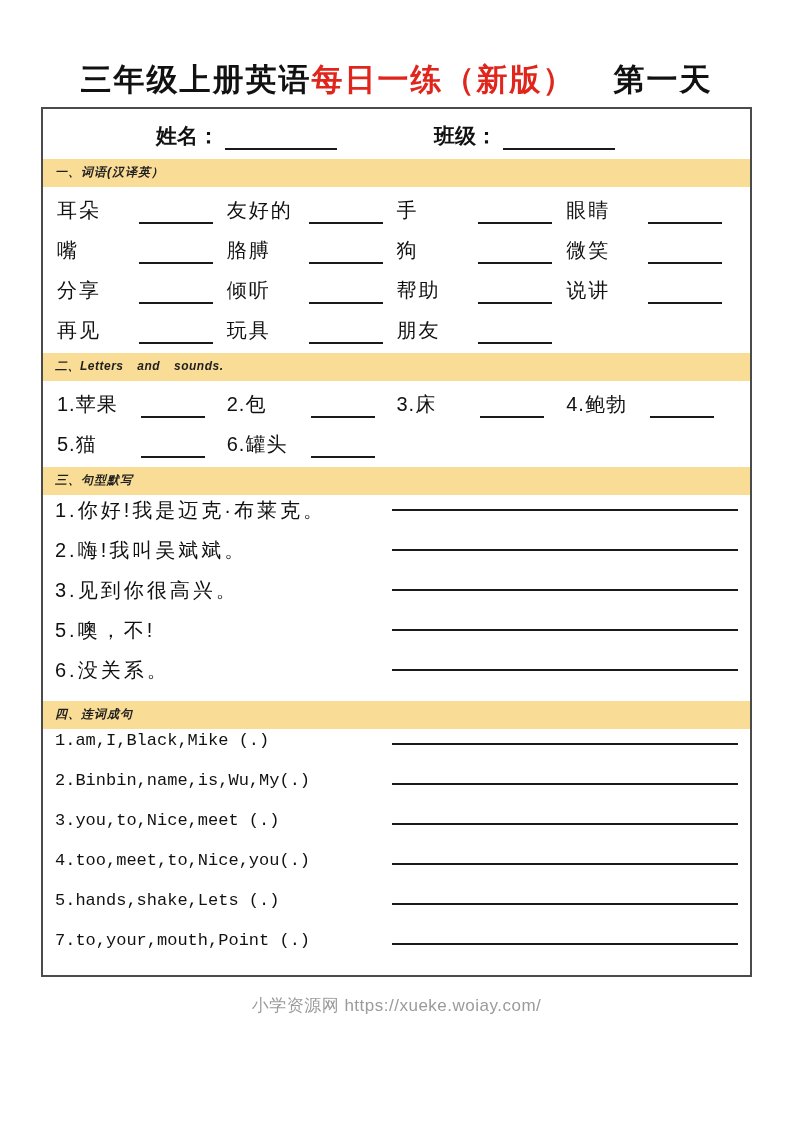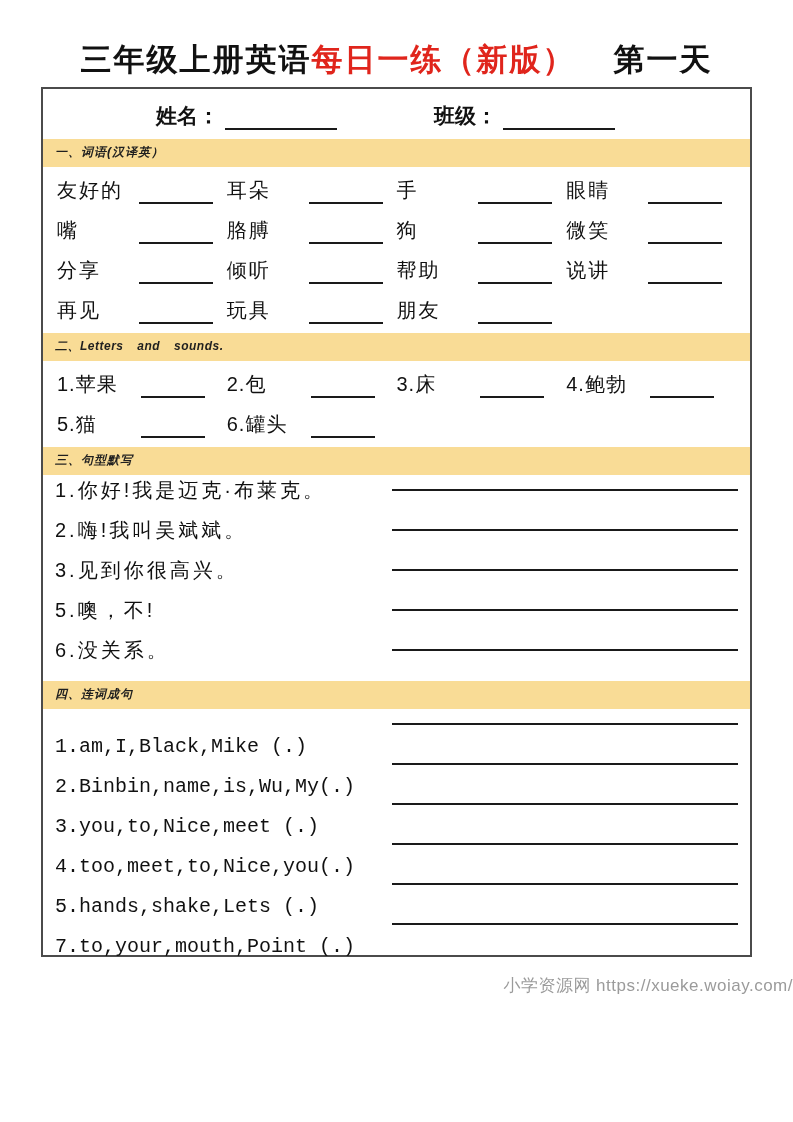--- a/index.html
+++ b/index.html
@@ -11,21 +11,21 @@
   }
   * { margin: 0; padding: 0; box-sizing: border-box; }
   html, body { background: #fff; }
   body { font-family: "Liberation Sans", sans-serif; color: #111; }
   .page {
     position: relative;
     width: 793px;
     height: 1122px;
     background: #fff;
     overflow: hidden;
-    padding-top: 40px;
+    padding-top: 60px;
   }
   .title {
     text-align: center;
     font-size: 31px;
     font-weight: bold;
     letter-spacing: 2px;
     line-height: 40px;
     white-space: nowrap;
   }
   .title-red { color: var(--accent-red); }
@@ -82,32 +82,32 @@
   
   .line-list { padding: 2px 12px 4px; }
   .line-row {
     height: 40px;
     display: flex;
     justify-content: space-between;
     padding-bottom: 7px;
   }
   .prompt { font-size: 20px; white-space: nowrap; }
   .prompt.cn { letter-spacing: 3px; font-weight: 500; }
-  .prompt.en { font-family: "Liberation Mono", monospace; font-size: 20px; letter-spacing: 0; margin-top: 24px; }
+  .prompt.en { font-family: "Liberation Mono", monospace; font-size: 17px; letter-spacing: 0; }
   .answer-line {
     flex: none;
     width: 346px;
     border-bottom: 2px solid var(--line-color);
     height: 14px;
     margin-bottom: 2px;
   }
 
   .footer {
     margin-top: 17px;
-    text-align: right;
+    text-align: center;
     font-size: 17px;
     color: var(--footer-gray);
     letter-spacing: 0.5px;
   }
 </style>
 </head>
 <body>
 
 <div class="page">
 
@@ -125,26 +125,26 @@
       <div class="id-field first">
         <span>班级：</span>
         <span class="blank id-blank"></span>
       </div>
     </div>
 
     <div class="sec-head">一、词语(汉译英）</div>
     <div class="word-grid">
 
         <div class="word-cell">
+          <span class="word">耳朵</span>
+          <span class="blank word-blank"></span>
+        </div>
+
+        <div class="word-cell">
           <span class="word">友好的</span>
-          <span class="blank word-blank"></span>
-        </div>
-
-        <div class="word-cell">
-          <span class="word">耳朵</span>
           <span class="blank word-blank"></span>
         </div>
 
         <div class="word-cell">
           <span class="word">手</span>
           <span class="blank word-blank"></span>
         </div>
 
         <div class="word-cell">
           <span class="word">眼睛</span>

